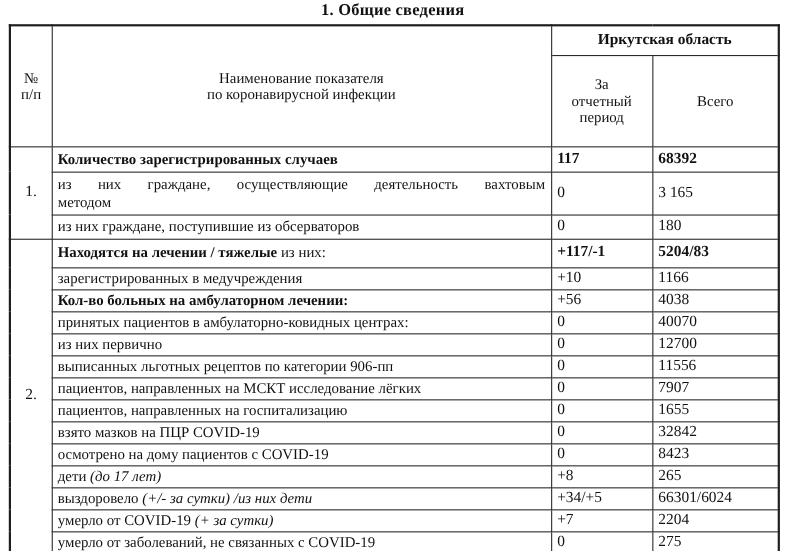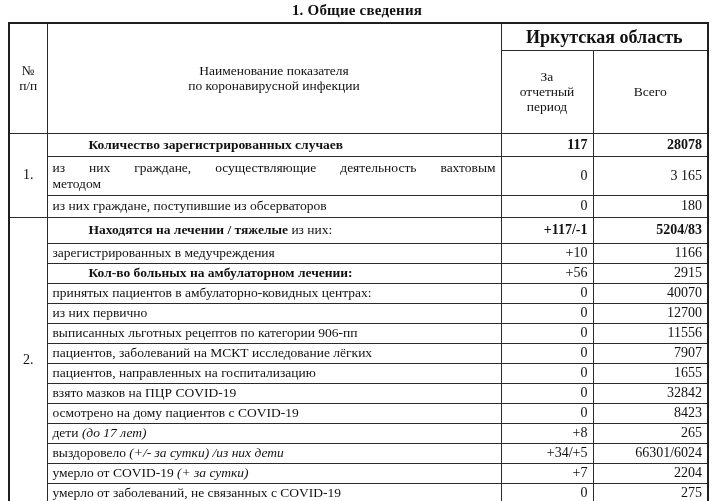--- a/index.html
+++ b/index.html
@@ -31,26 +31,26 @@
   .pre{white-space:pre-line;}
   .hA{height:27px;}
   .hB{height:83px;}
   .h23{height:23px;}
   .h39{height:39px;padding-left:12px;}
   .h22{height:22px;}
   .h26{height:26px;}
   tbody tr{height:20px;}
   td.num{text-align:center;font-size:14px;}
   td.name{text-align:left;}
-  td.name .b{font-weight:bold;margin-left:36px;}
+  td.name .b{font-weight:bold;}
   td.name .i{font-style:italic;text-align:right;}
-  td.val{text-align:right;font-size:14px;}
+  td.val{text-align:left;font-size:14px;}
   td.vb{font-weight:bold;}
   td.justify{text-align:justify;text-align-last:justify;white-space:pre-line;}
-  th.region{font-weight:bold;font-size:18px;}
+  th.region{font-weight:bold;font-size:14px;}
 </style>
 </head>
 <body>
 
 <div class="title">1. Общие сведения</div>
 
 <table class="report">
   <colgroup>
       <col class="c1">
       <col class="c2">
@@ -71,21 +71,21 @@
 период</th>
       <th class="center">Всего</th>
     </tr>
   </thead>
   <tbody>
 
     <tr class="h23">
       <td class="num" rowspan="3">1.</td>
       <td class="name"><span class="b">Количество зарегистрированных случаев</span><span></span></td>
       <td class="val vb">117</td>
-      <td class="val vb">28078</td>
+      <td class="val vb">68392</td>
     </tr>
     <tr class="h39">
       <td class="name justify"><span>из них граждане, осуществляющие деятельность вахтовым
 методом</span></td>
       <td class="val">0</td>
       <td class="val">3 165</td>
     </tr>
     <tr class="h22">
       <td class="name"><span>из них граждане, поступившие из обсерваторов</span></td>
       <td class="val">0</td>
@@ -99,39 +99,39 @@
       <td class="val vb">5204/83</td>
     </tr>
     <tr>
       <td class="name"><span>зарегистрированных в медучреждения</span></td>
       <td class="val">+10</td>
       <td class="val">1166</td>
     </tr>
     <tr>
       <td class="name"><span class="b">Кол-во больных на амбулаторном лечении:</span></td>
       <td class="val">+56</td>
-      <td class="val">2915</td>
+      <td class="val">4038</td>
     </tr>
     <tr>
       <td class="name"><span>принятых пациентов в амбулаторно-ковидных центрах:</span></td>
       <td class="val">0</td>
       <td class="val">40070</td>
     </tr>
     <tr>
       <td class="name"><span>из них первично</span></td>
       <td class="val">0</td>
       <td class="val">12700</td>
     </tr>
     <tr>
       <td class="name"><span>выписанных льготных рецептов по категории 906-пп</span></td>
       <td class="val">0</td>
       <td class="val">11556</td>
     </tr>
     <tr>
-      <td class="name"><span>пациентов, заболеваний на МСКТ исследование лёгких</span></td>
+      <td class="name"><span>пациентов, направленных на МСКТ исследование лёгких</span></td>
       <td class="val">0</td>
       <td class="val">7907</td>
     </tr>
     <tr>
       <td class="name"><span>пациентов, направленных на госпитализацию</span></td>
       <td class="val">0</td>
       <td class="val">1655</td>
     </tr>
     <tr>
       <td class="name"><span>взято мазков на ПЦР COVID-19</span></td>

